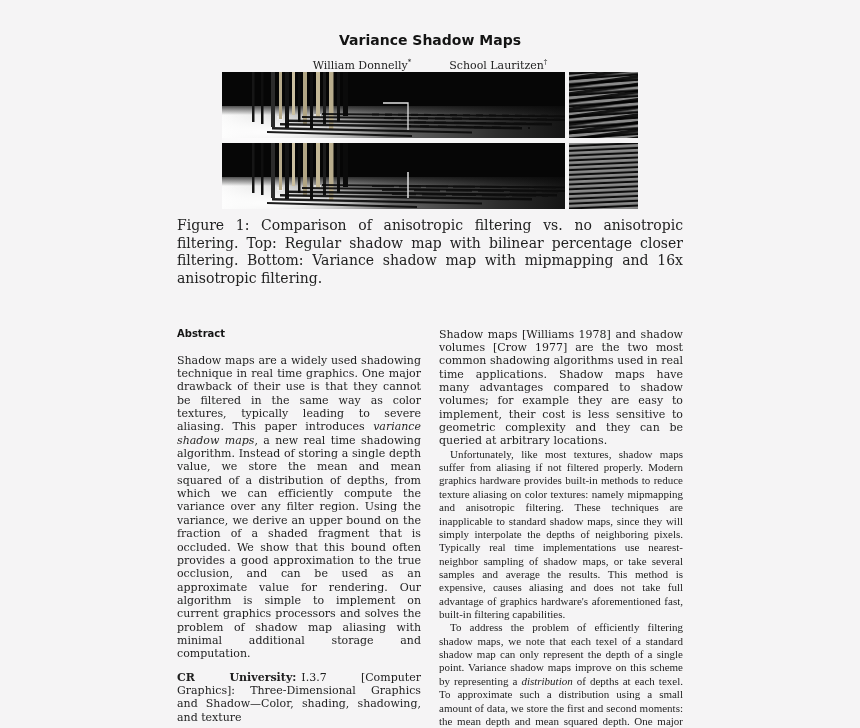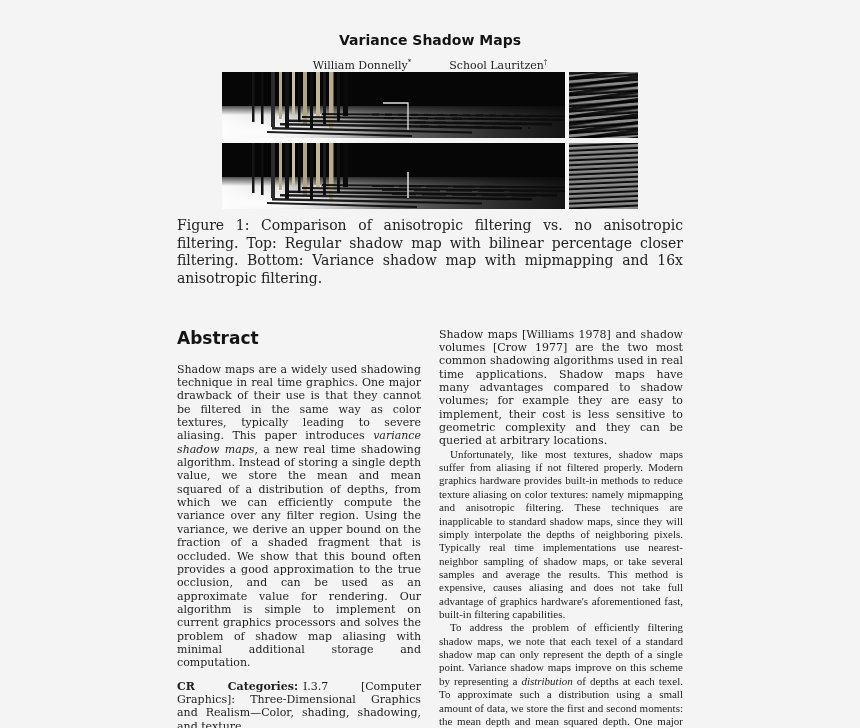--- a/index.html
+++ b/index.html
@@ -31,21 +31,21 @@
   .caption{
     font-size:14px;line-height:1.26;text-align:justify;
     margin-top:8px;color:#222;
   }
 
   
   .columns{display:flex;gap:18px;margin-top:40px;}
   .col{width:244px;}
   h2.sec{
     font-family:"DejaVu Sans", sans-serif;
-    font-size:17px;font-weight:bold;color:#141414;
+    font-size:10px;font-weight:bold;color:#141414;
     margin:0 0 15px 0;
   }
   h2.sec .secnum{display:inline-block;margin-right:13px;}
   .para{
     font-size:11px;line-height:1.215;text-align:justify;
     margin:0;color:#1e1e1e;
     hyphens:none;
   }
   .para.indent{text-indent:11px;font-family:Liberation Serif, serif;}
   .para.block{margin-top:10px;}
@@ -180,21 +180,21 @@
     <figcaption class="caption">Figure 1: Comparison of anisotropic filtering vs. no anisotropic filtering. Top: Regular shadow map with bilinear percentage closer filtering. Bottom: Variance shadow map with mipmapping and 16x anisotropic filtering.</figcaption>
   </div>
 
   <div class="columns">
 
     <section class="col">
       <h2 class="sec">Abstract</h2>
 
       <p class="para"><span>Shadow maps are a widely used shadowing technique in real time graphics. One major drawback of their use is that they cannot be filtered in the same way as color textures, typically leading to severe aliasing. This paper introduces </span><span class="em">variance shadow maps</span><span>, a new real time shadowing algorithm. Instead of storing a single depth value, we store the mean and mean squared of a distribution of depths, from which we can efficiently compute the variance over any filter region. Using the variance, we derive an upper bound on the fraction of a shaded fragment that is occluded. We show that this bound often provides a good approximation to the true occlusion, and can be used as an approximate value for rendering. Our algorithm is simple to implement on current graphics processors and solves the problem of shadow map aliasing with minimal additional storage and computation.</span></p>
 
-      <p class="para block"><span class="plabel">CR Categories:</span><span>I.3.7 [Computer Graphics]: Three-Dimensional Graphics and Realism—Color, shading, shadowing, and texture</span></p>
+      <p class="para block"><span class="plabel">CR University:</span><span>I.3.7 [Computer Graphics]: Three-Dimensional Graphics and Shadow—Color, shading, shadowing, and texture</span></p>
 
 
       <div class="footnotes">
         <hr class="fnrule">
         <div class="fn"><sup>*</sup><span>e-mail: wdonnelly@math.uwaterloo.ca</span></div>
         <div class="fn"><sup>†</sup><span>e-mail: atlaurit@cgl.drawback.ca</span></div>
       </div>
     </section>
 
     <section class="col">

